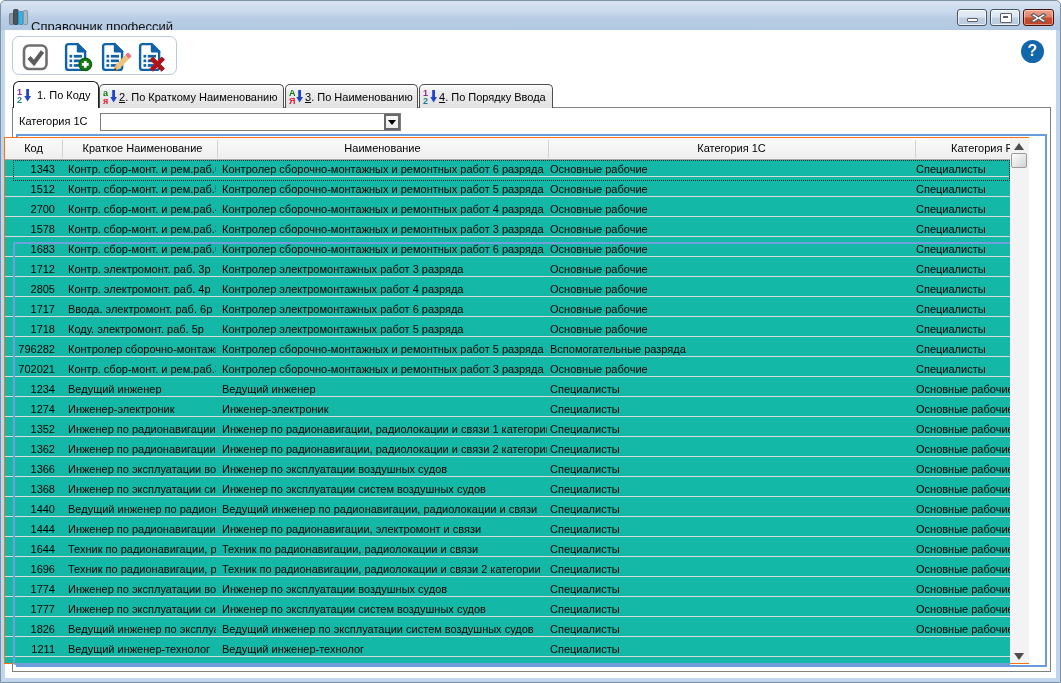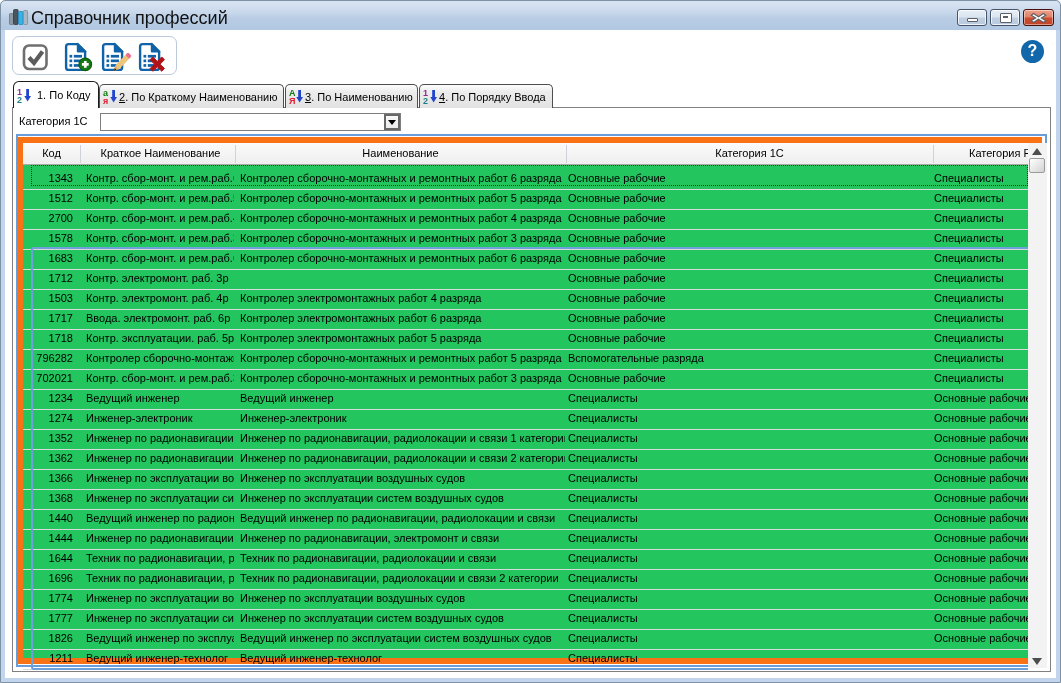--- a/index.html
+++ b/index.html
@@ -3,21 +3,21 @@
 <meta charset="utf-8">
 <style>
   * { margin:0; padding:0; box-sizing:border-box; }
   html,body { width:1061px; height:683px; overflow:hidden; }
   body { font-family:"Liberation Sans", sans-serif; position:relative; background:#fff; }
   .abs { position:absolute; }
   
   #frame { left:0; top:0; width:1061px; height:683px; background:#c2d5ec; border:1px solid #7e92a6; border-radius:5px 5px 0 0; }
   #titlebar { left:1px; top:1px; width:1059px; height:29px; border-radius:5px 5px 0 0;
     background:linear-gradient(#d9e4f2 0%, #c8d8eb 40%, #b8cce4 60%, #b2c8e2 100%); }
-  #title-text { left:31px; top:8px; font-size:18px; color:#121212; }
+  #title-text { left:31px; top:19px; font-size:13px; color:#121212; }
   #client { left:5px; top:30px; width:1051px; height:648px; background:#fff; }
   
   #toolbar { left:12px; top:36px; width:165px; height:39px; border:1px solid #bcc9da; border-radius:7px; background:#fff; }
   
   #help { left:1021px; top:40px; width:23px; height:23px; border-radius:50%; background:#1266aa; color:#fff;
      font-size:16px; font-weight:bold; text-align:center; line-height:22px; }
   
   #page { left:12px; top:107px; width:1039px; height:565px; background:#fff; border:1px solid #808080; }
   .tab { top:84px; height:24px; border:1px solid #4e4e4e; border-bottom:none; border-radius:5px 5px 0 0;
      background:linear-gradient(#fdfdfd, #ececec 30%, #e2e2e2); font-size:11px; color:#000; }
@@ -36,27 +36,27 @@
   #btn-close svg { position:absolute; left:0px; top:0px; }
   
   #lab1c { left:19px; top:115px; font-size:11px; color:#000; }
   #combo { left:100px; top:113px; width:301px; height:18px; background:#fff; border:1px solid #7e7e7e; }
   #combobtn { right:0px; top:0px; width:16px; height:16px; position:absolute; border:2px solid #686868;
       background:linear-gradient(#f8f8f8,#ececec); }
   #combobtn:after { content:""; position:absolute; left:1.5px; top:3.5px; width:0; height:0;
       border:4.5px solid transparent; border-top:5.5px solid #000; }
   
   #gridblue { left:16px; top:134px; width:1031px; height:533px; border:2px solid #699cd8; background:#fff; }
-  #gridinner { left:17px; top:137px; width:1025px; height:527px; border:6px solid #f97316; background:#22c55e; }
+  #gridinner { left:4px; top:137px; width:1025px; height:527px; border:1px solid #f97316; background:#14b8a6; }
   
   #ghead { left:0px; top:0px; width:1005px; height:22px; background:linear-gradient(#fbfbfb,#eeeeee); border-bottom:1px solid #a8a8a8; }
   .hsep { position:absolute; top:2px; width:1px; height:18px; background:#cfd2d6; }
   .hcell { position:absolute; top:4px; font-size:11px; color:#000; text-align:center; }
   #rows { left:0px; top:23px; width:1005px; height:503px; }
-  .row { position:absolute; left:0; width:1005px; height:24px; border-bottom:1px solid #dadada; }
+  .row { position:absolute; left:0; width:1005px; height:16px; border-bottom:1px solid #dadada; }
   .cell { position:absolute; top:50%; transform:translateY(-50%); font-size:11px; color:#000; white-space:nowrap; overflow:hidden; }
   .c-code { left:9px;  width:41px;  text-align:right; }
   .c-short{ left:63px; width:148px; }
   .c-name { left:217px; width:325px; }
   .c-cat  { left:545px; width:362px; }
   .c-catr { left:911px; width:94px; }
   #focusrect { left:8px; top:22px; width:997px; height:21px; border:1px dotted #2a2a2a; z-index:3;}
   #selrect { left:8px; top:104px; width:997px; height:423px; border:2px solid #6fa0dc; border-right:none; border-radius:3px 0 0 3px; z-index:3; }
   
   #vscroll { left:1005px; top:0px; width:19px; height:525px; background:#f3f3f3; }
@@ -229,40 +229,41 @@
       <div class="row" style="top:80px">
     <div class="cell c-code">1683</div>
     <div class="cell c-short">Контр. сбор-монт. и рем.раб.6р</div>
     <div class="cell c-name">Контролер сборочно-монтажных и ремонтных работ 6 разряда</div>
     <div class="cell c-cat">Основные рабочие</div>
     <div class="cell c-catr">Специалисты</div>
   </div>
       <div class="row" style="top:100px">
     <div class="cell c-code">1712</div>
     <div class="cell c-short">Контр. электромонт. раб. 3р</div>
+    <div class="cell c-name">Контролер электромонтажных работ 3 разряда</div>
     <div class="cell c-cat">Основные рабочие</div>
     <div class="cell c-catr">Специалисты</div>
   </div>
       <div class="row" style="top:120px">
-    <div class="cell c-code">1503</div>
+    <div class="cell c-code">2805</div>
     <div class="cell c-short">Контр. электромонт. раб. 4р</div>
     <div class="cell c-name">Контролер электромонтажных работ 4 разряда</div>
     <div class="cell c-cat">Основные рабочие</div>
     <div class="cell c-catr">Специалисты</div>
   </div>
       <div class="row" style="top:140px">
     <div class="cell c-code">1717</div>
     <div class="cell c-short">Ввода. электромонт. раб. 6р</div>
     <div class="cell c-name">Контролер электромонтажных работ 6 разряда</div>
     <div class="cell c-cat">Основные рабочие</div>
     <div class="cell c-catr">Специалисты</div>
   </div>
       <div class="row" style="top:160px">
     <div class="cell c-code">1718</div>
-    <div class="cell c-short">Контр. эксплуатации. раб. 5р</div>
+    <div class="cell c-short">Коду. электромонт. раб. 5р</div>
     <div class="cell c-name">Контролер электромонтажных работ 5 разряда</div>
     <div class="cell c-cat">Основные рабочие</div>
     <div class="cell c-catr">Специалисты</div>
   </div>
       <div class="row" style="top:180px">
     <div class="cell c-code">796282</div>
     <div class="cell c-short">Контролер сборочно-монтажных</div>
     <div class="cell c-name">Контролер сборочно-монтажных и ремонтных работ 5 разряда</div>
     <div class="cell c-cat">Вспомогательные разряда</div>
     <div class="cell c-catr">Специалисты</div>

